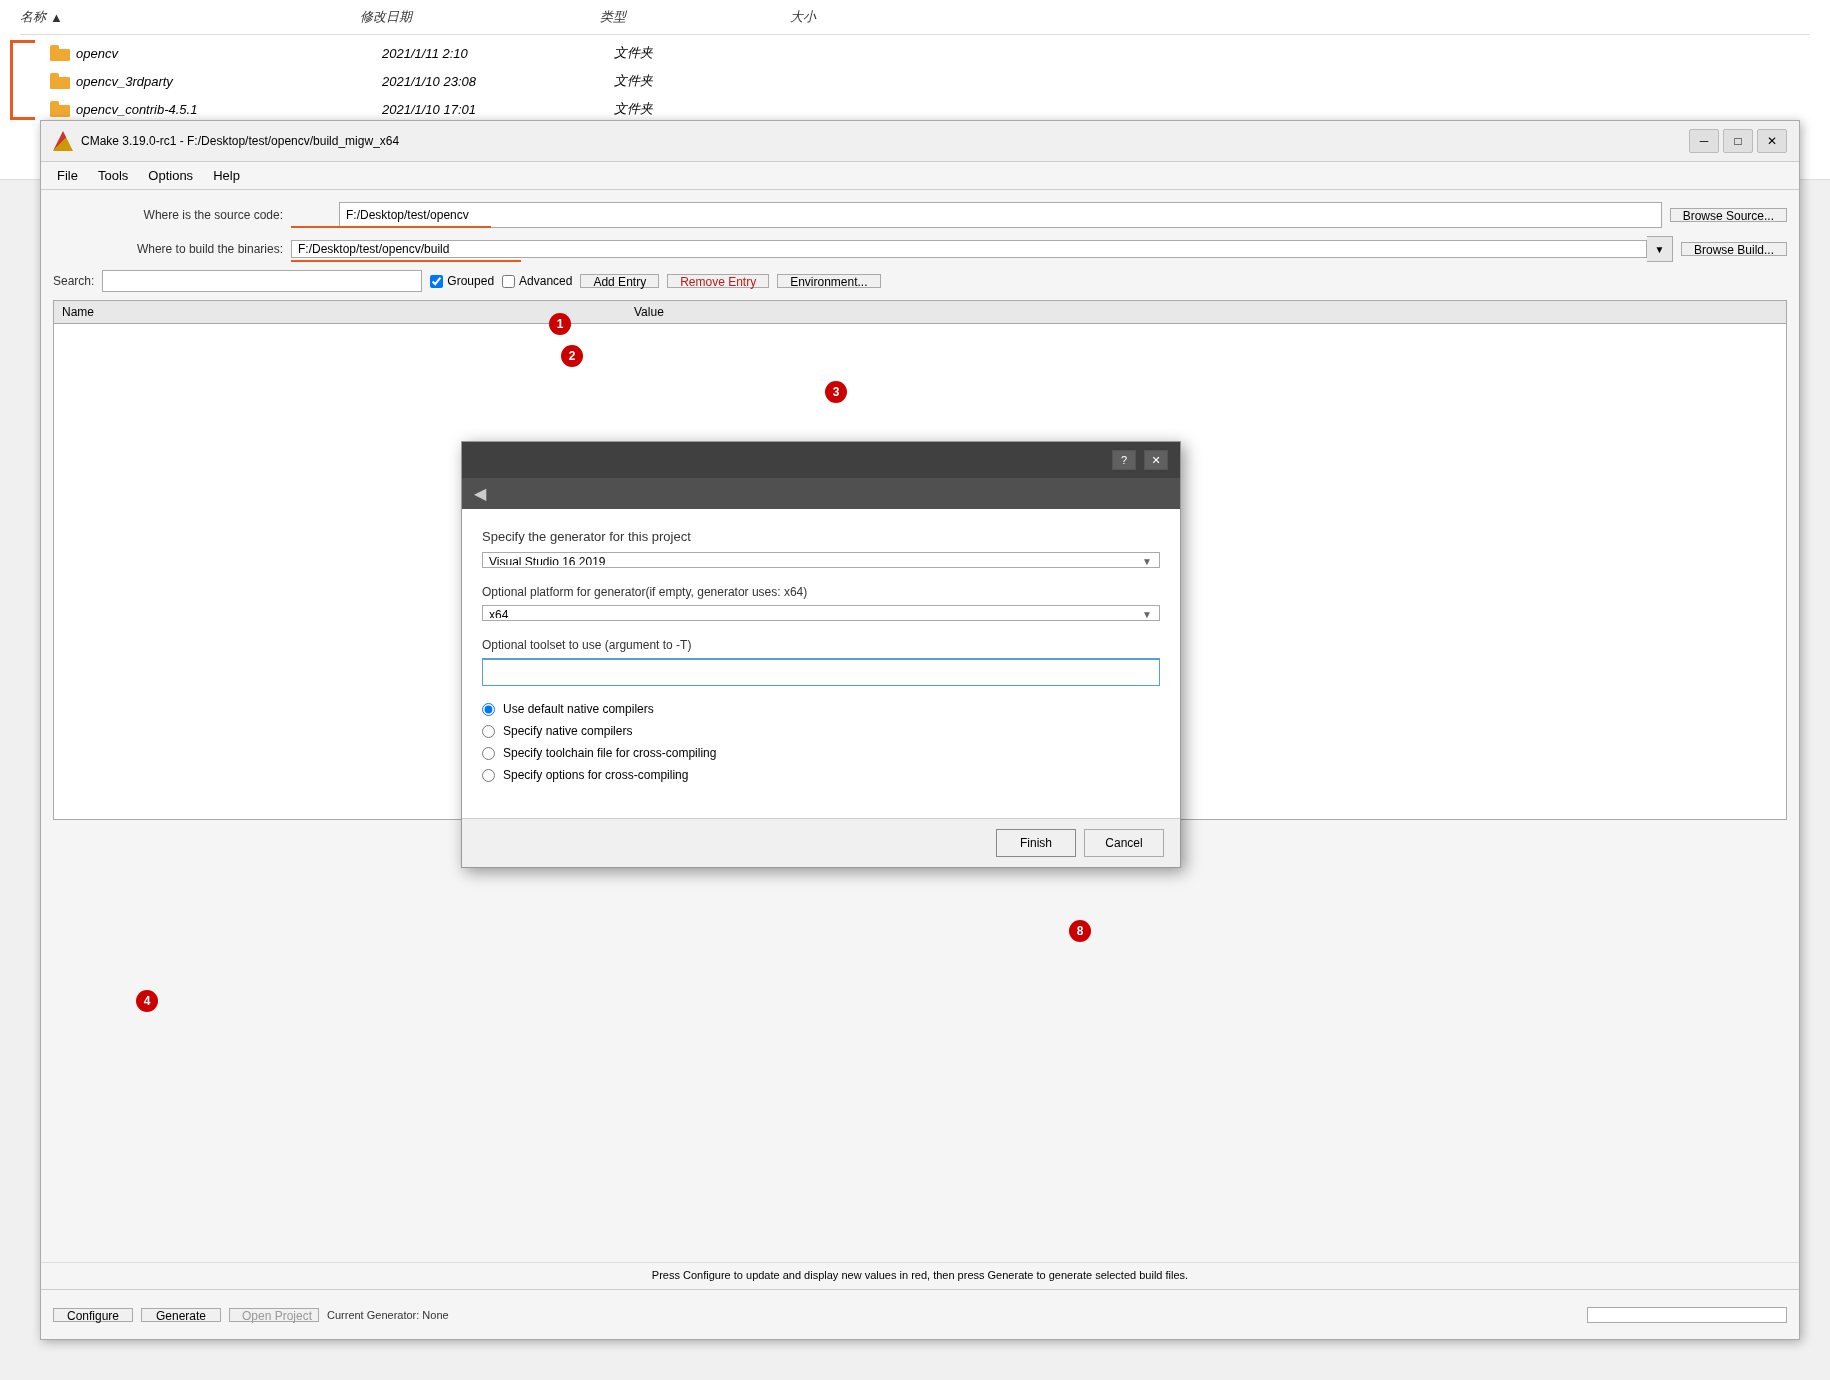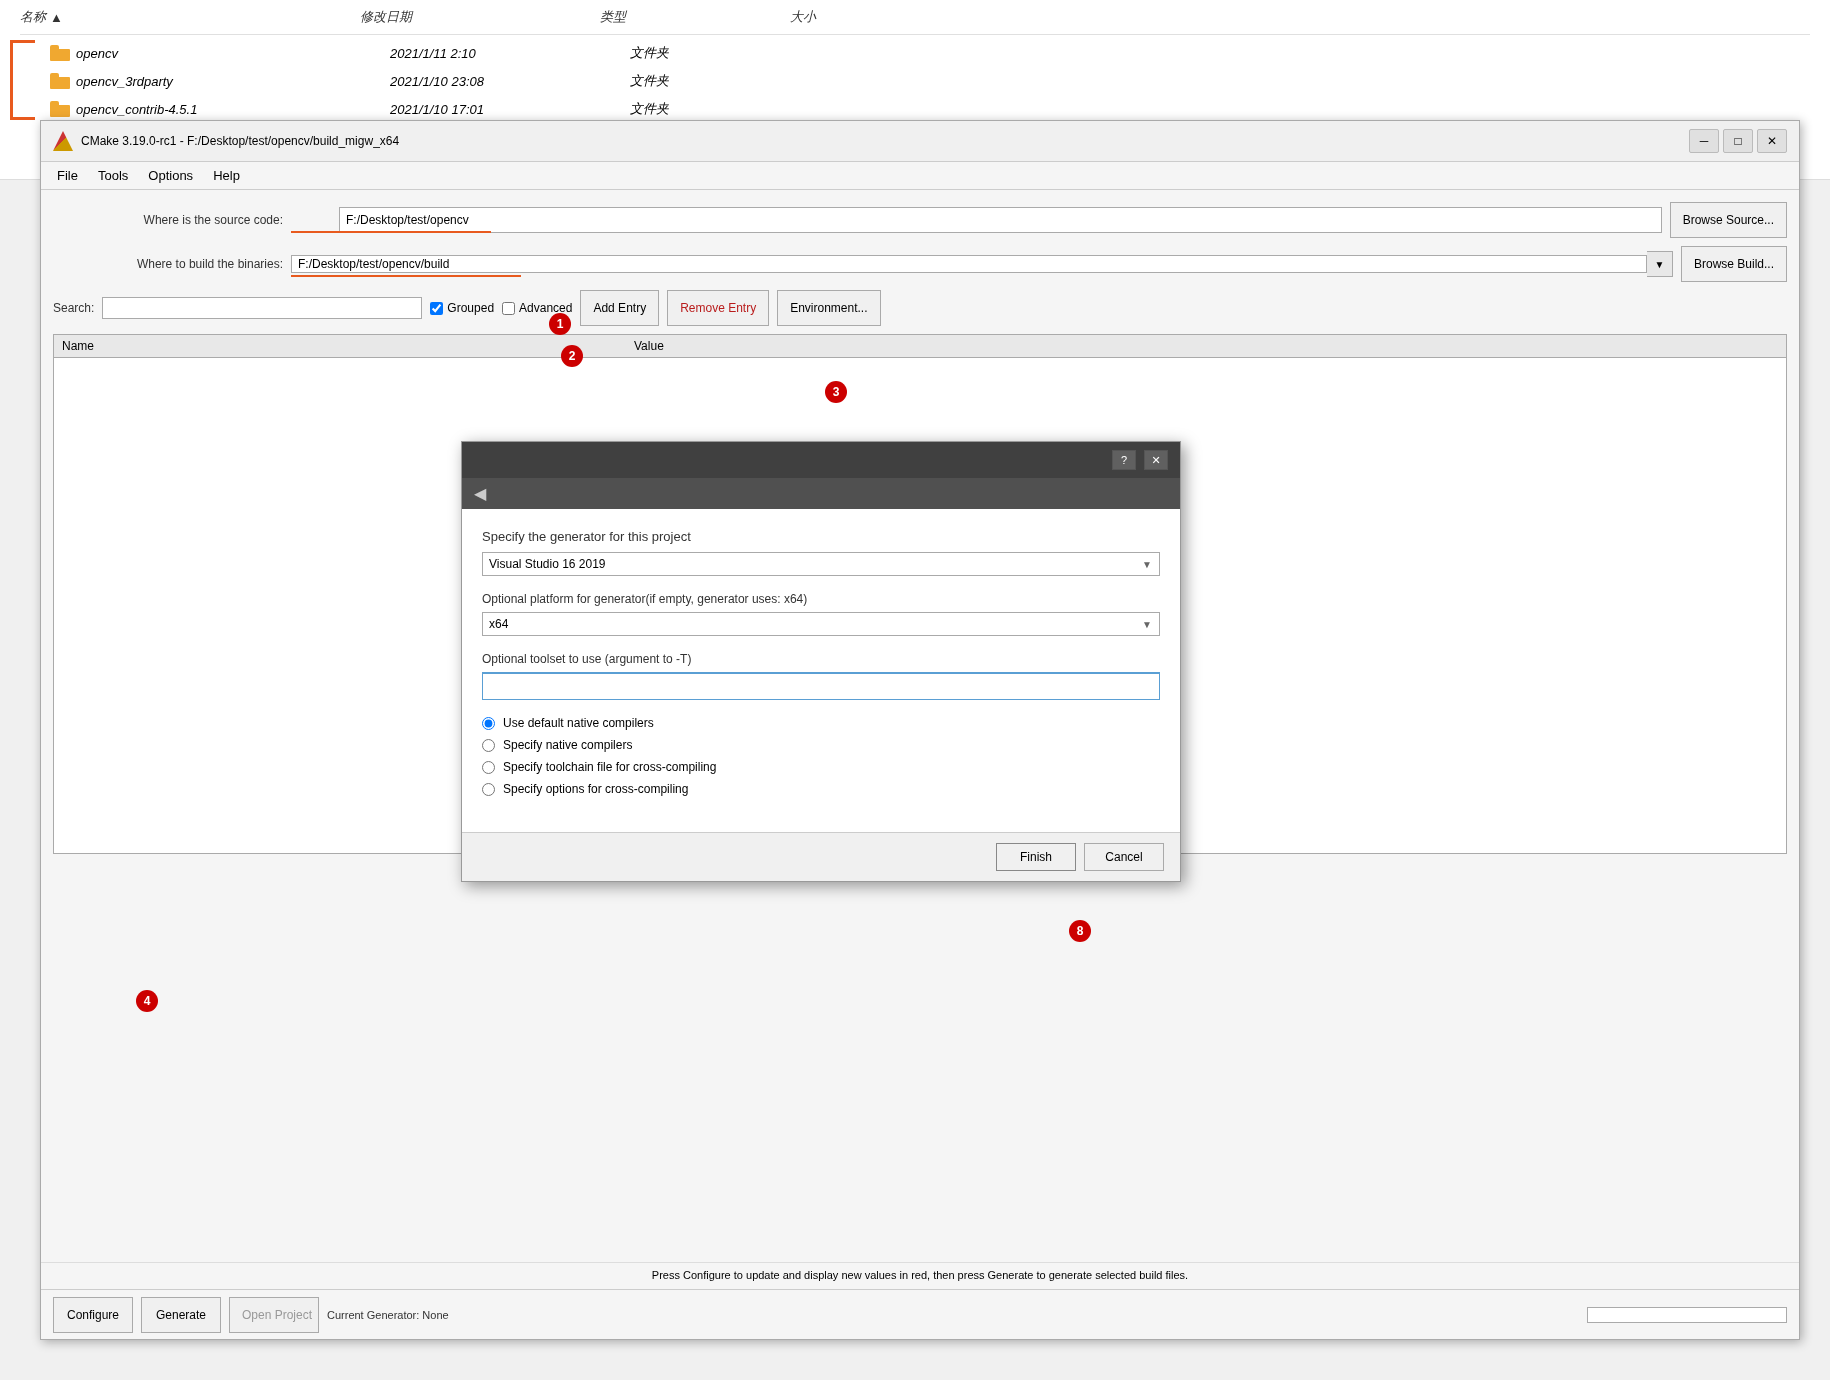--- a/index.html
+++ b/index.html
@@ -35,21 +35,21 @@
     }
 
     .col-name { width: 300px; display: flex; align-items: center; gap: 4px; cursor: pointer; }
     .col-date { width: 200px; }
     .col-type { width: 150px; }
     .col-size { width: 100px; }
 
     .file-row {
       display: flex;
       align-items: center;
-      gap: 40px;
+      gap: 32px;
       padding: 5px 0;
     }
 
     .file-row .col-name {
       display: flex; align-items: center; gap: 6px;
     }
 
     .folder-icon {
       width: 20px; height: 16px;
       position: relative;
@@ -218,21 +218,21 @@
       width: 26px; height: 26px;
       border: 1px solid #aaa;
       border-left: none;
       background: #e8e8e8;
       display: flex; align-items: center; justify-content: center;
       font-size: 10px;
       cursor: pointer;
     }
 
     .btn {
-      height: 36px;
+      height: 14px;
       padding: 0 12px;
       border: 1px solid #aaa;
       background: #f0f0f0;
       font-size: 12px;
       font-family: inherit;
       cursor: pointer;
       white-space: nowrap;
     }
     .btn:disabled { color: #b91c1c; cursor: default; }
 
@@ -370,21 +370,21 @@
     }
 
     .dialog-section-label {
       font-size: 13px;
       color: #333;
       margin-bottom: 8px;
     }
 
     .generator-select {
       width: 100%;
-      height: 24px;
+      height: 16px;
       border: 1px solid #aaa;
       padding: 2px 6px;
       font-size: 12px;
       background: #fff;
       appearance: none;
       -webkit-appearance: none;
       position: relative;
     }
 
     .select-wrapper {

